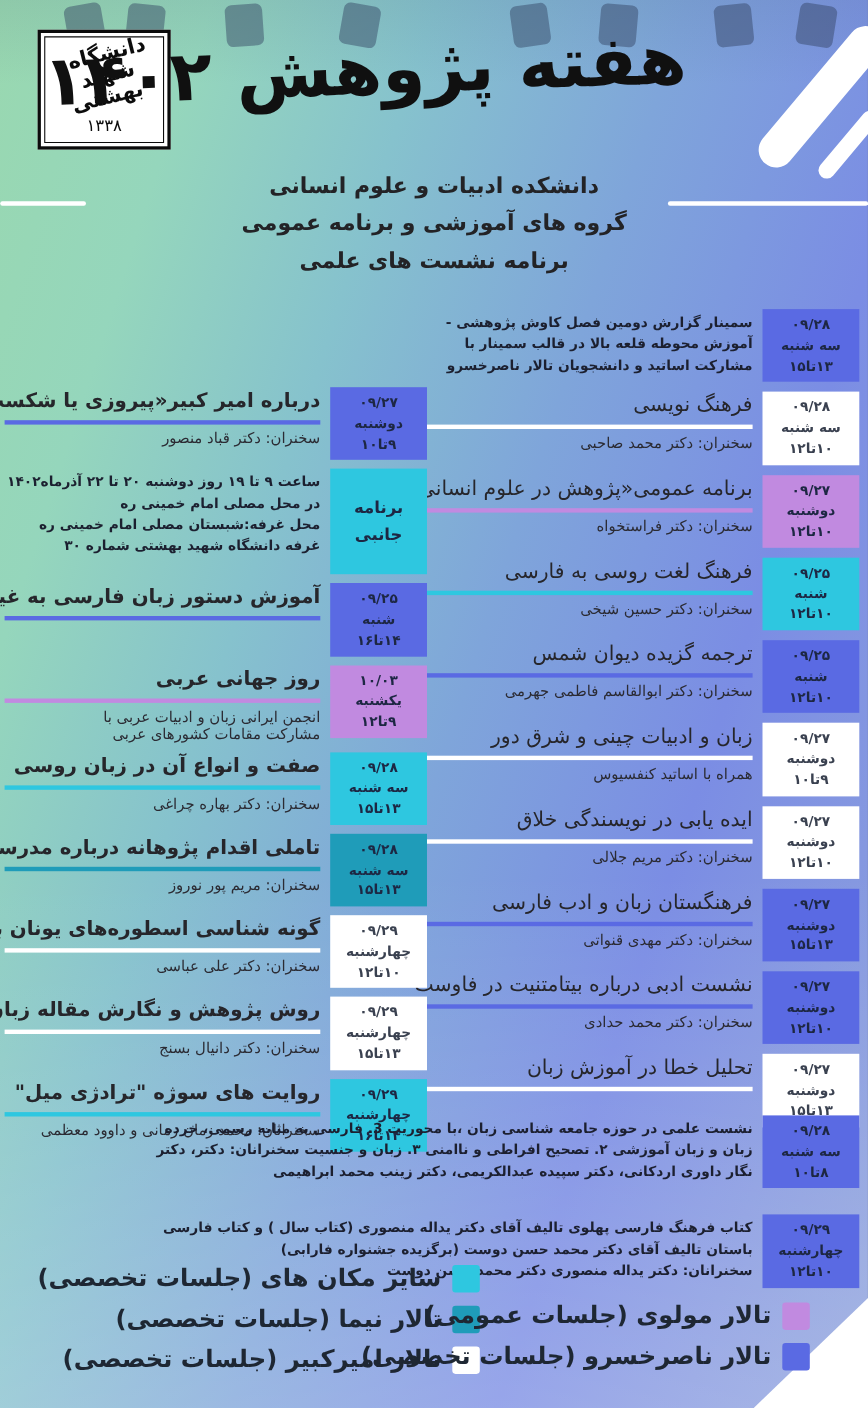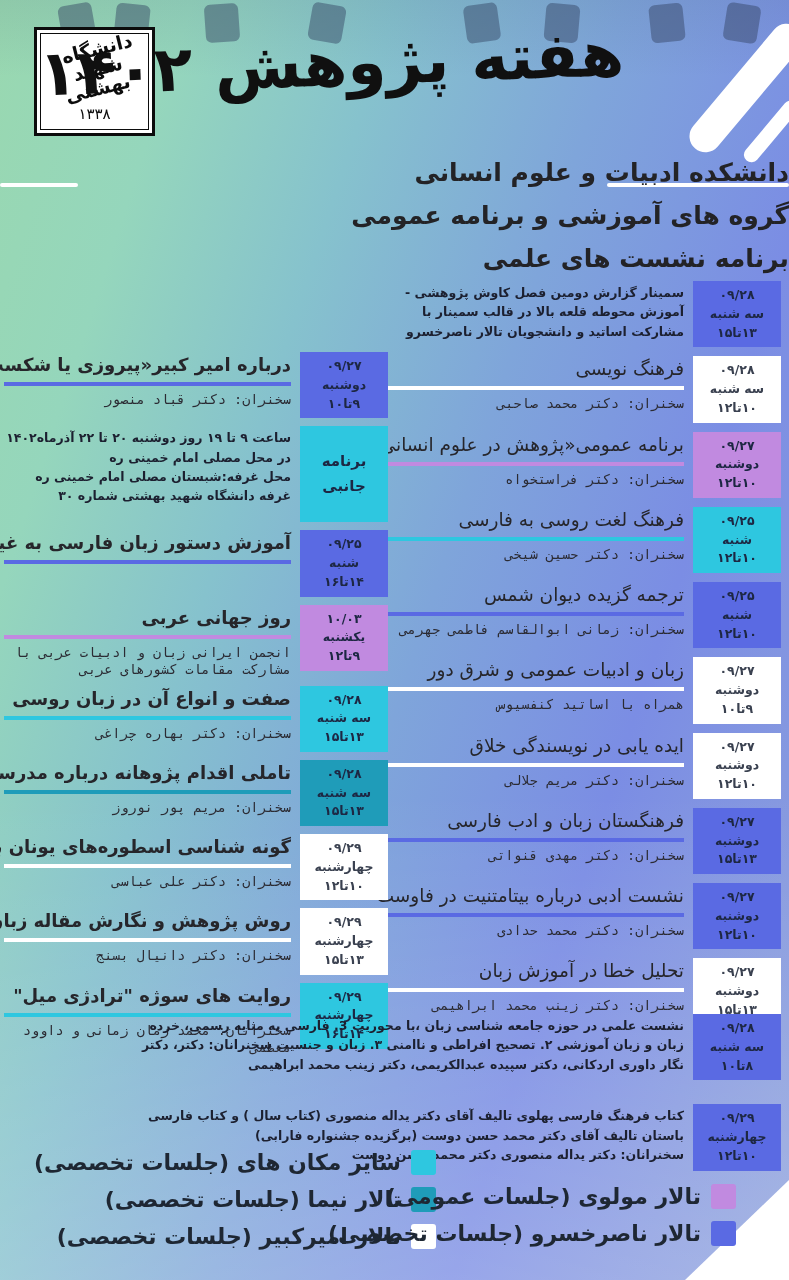--- a/index.html
+++ b/index.html
@@ -26,40 +26,40 @@
   .logo { position:absolute; left:34px; top:27px; width:121px; height:109px; background:#fff;
           border:3px solid #0c0c0c; box-shadow:inset 0 0 0 3px #fff, inset 0 0 0 4px #0c0c0c;
           display:flex; flex-direction:column; align-items:center; justify-content:center;
           direction:rtl; color:#0c0c0c; }
   .logo-word { font-weight:bold; font-size:19px; line-height:1.05; transform:rotate(-14deg) translateX(3px); }
   .logo-year { font-size:15px; margin-top:5px; letter-spacing:1px; }
   
   .main-title { position:absolute; top:26px; left:120px; right:165px; text-align:center;
                 font-size:63px; font-weight:bold; color:#101010; transform:rotate(-2deg);
                 white-space:nowrap; }
-  .subtitle { position:absolute; top:151px; left:0; right:0; 
-              font-size:25px; font-weight:600; color:#232326; line-height:1.72; }
+  .subtitle { position:absolute; top:151px; left:0; right:0; text-align:center;
+              font-size:20px; font-weight:600; color:#232326; line-height:1.72; }
   
   .col { position:absolute; }
   .col-right { top:281px; right:8px; width:393px; }
   .col-left  { top:352px; left:4px;  width:384px; }
   .wide-list { position:absolute; top:1014px; right:8px; width:650px; }
   .entry { display:flex; align-items:flex-start; gap:9px; margin-bottom:8px; }
   .col-right .entry { margin-bottom:9px; }
   .wide-list .entry { margin-bottom:24px; }
   .badge { flex:0 0 88px; min-height:60px; display:flex; flex-direction:column; justify-content:center;
            align-items:center; text-align:center; font-weight:bold; font-size:12.5px; line-height:1.5;
            color:#1d2743; padding:5px 2px; }
   .badge.white-badge { color:#3a4150; }
   .badge.side-badge { min-height:96px; font-size:15px; line-height:1.7; }
   .entry-content { flex:1; min-width:0; padding-top:2px; }
   .entry-title { font-size:18.5px; font-weight:400; color:#26262b; padding-bottom:7px; margin-bottom:5px;
                  border-bottom:4px solid #fff; white-space:nowrap; }
   .col-left .entry-title { font-weight:bold; font-size:18px; }
-  .entry-speaker { font-size:13.5px; font-weight:500; color:#2b2b33; white-space:pre-line;font-family:Liberation Mono, monospace; }
+  .entry-speaker { font-size:13.5px; font-weight:500; color:#2b2b33; white-space:pre-line; }
   .entry-paragraph { font-size:12.5px; font-weight:bold; line-height:1.55; color:#1c2030; white-space:pre-line; }
   
   .legend { position:absolute; }
   .legend-left  { left:96px;  top:1150px; width:340px; }
   .legend-right { left:468px; top:1184px; width:268px; position:absolute; }
   .legend-item { display:flex; direction:rtl; align-items:center; gap:10px; margin-bottom:12px; }
   .legend-swatch { width:25px; height:25px; border-radius:3px; flex:0 0 25px; }
   .legend-label { font-size:22px; font-weight:600; color:#1e2733; white-space:nowrap; }
 </style>
 </head>
@@ -140,31 +140,31 @@
         </div>
       </div>
       <div class="entry">
         <div class="badge" style="background: rgb(90, 106, 227);">
           <div class="badge-line">۰۹/۲۵</div>
           <div class="badge-line">شنبه</div>
           <div class="badge-line">۱۰تا۱۲</div>
         </div>
         <div class="entry-content">
           <div class="entry-title" style="border-bottom-color: rgb(90, 106, 227);">ترجمه گزیده دیوان شمس</div>
-          <div class="entry-speaker">سخنران: زمانی ابوالقاسم فاطمی جهرمی</div>
+          <div class="entry-speaker">سخنران: دکتر ابوالقاسم فاطمی جهرمی</div>
         </div>
       </div>
       <div class="entry">
         <div class="badge white-badge" style="background: rgb(255, 255, 255);">
           <div class="badge-line">۰۹/۲۷</div>
           <div class="badge-line">دوشنبه</div>
           <div class="badge-line">۹تا۱۰</div>
         </div>
         <div class="entry-content">
-          <div class="entry-title" style="border-bottom-color: rgb(255, 255, 255);">زبان و ادبیات عمومی و شرق دور</div>
+          <div class="entry-title" style="border-bottom-color: rgb(255, 255, 255);">زبان و ادبیات چینی و شرق دور</div>
           <div class="entry-speaker">همراه با اساتید کنفسیوس</div>
         </div>
       </div>
       <div class="entry">
         <div class="badge white-badge" style="background: rgb(255, 255, 255);">
           <div class="badge-line">۰۹/۲۷</div>
           <div class="badge-line">دوشنبه</div>
           <div class="badge-line">۱۰تا۱۲</div>
         </div>
         <div class="entry-content">
@@ -195,21 +195,20 @@
         </div>
       </div>
       <div class="entry">
         <div class="badge white-badge" style="background: rgb(255, 255, 255);">
           <div class="badge-line">۰۹/۲۷</div>
           <div class="badge-line">دوشنبه</div>
           <div class="badge-line">۱۳تا۱۵</div>
         </div>
         <div class="entry-content">
           <div class="entry-title" style="border-bottom-color: rgb(255, 255, 255);">تحلیل خطا در آموزش زبان</div>
-          <div class="entry-speaker">سخنران: دکتر زینب محمد ابراهیمی</div>
         </div>
       </div>
     </div>
   <div class="col col-left" id="col-left">
       <div class="entry">
         <div class="badge" style="background: rgb(90, 106, 227);">
           <div class="badge-line">۰۹/۲۷</div>
           <div class="badge-line">دوشنبه</div>
           <div class="badge-line">۹تا۱۰</div>
         </div>

